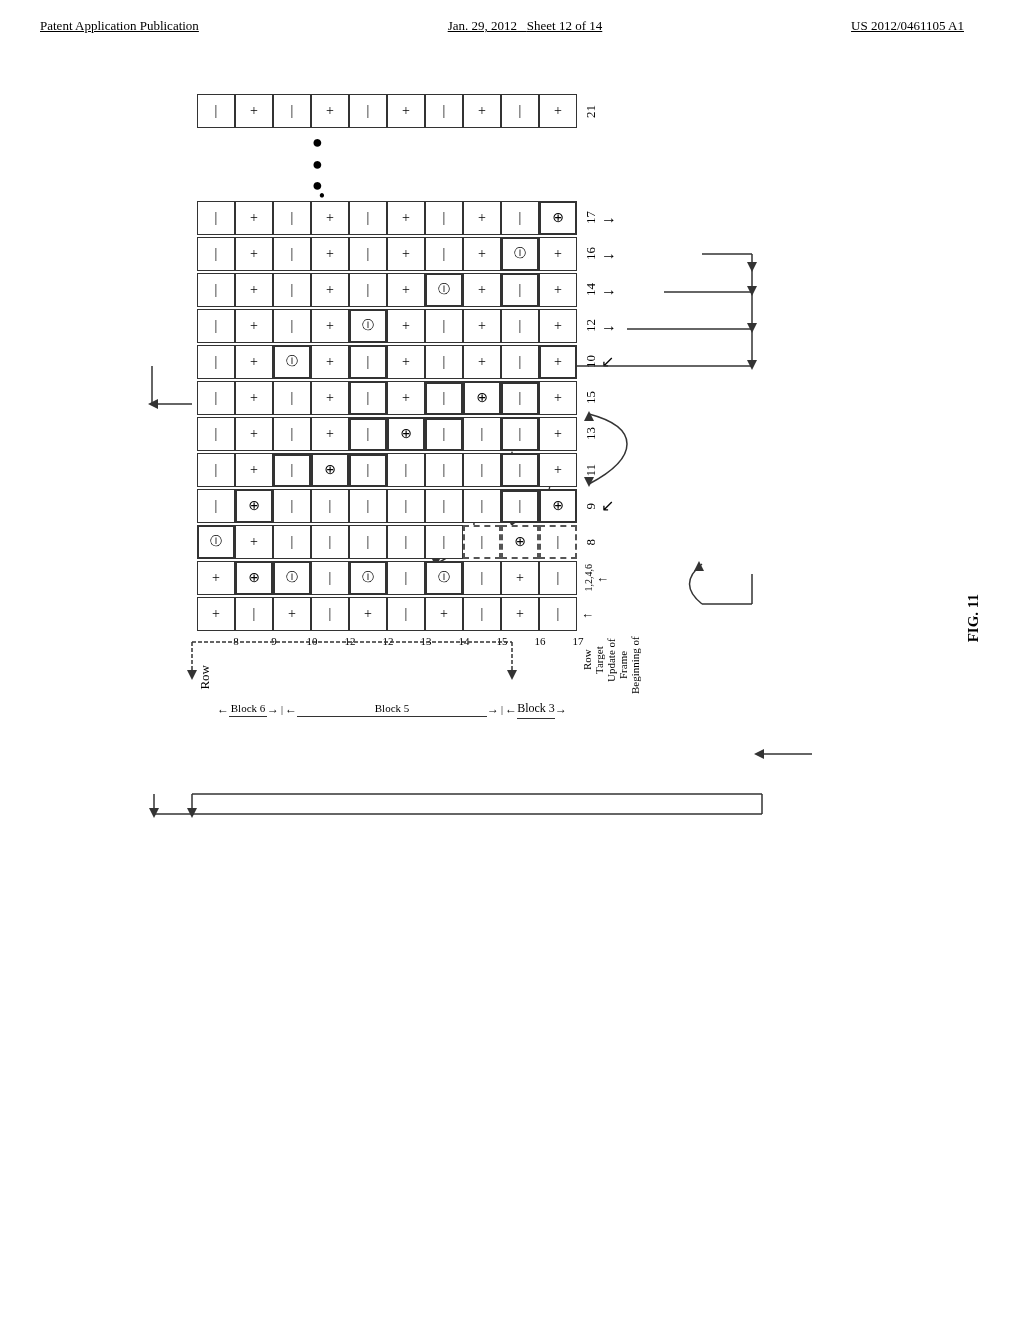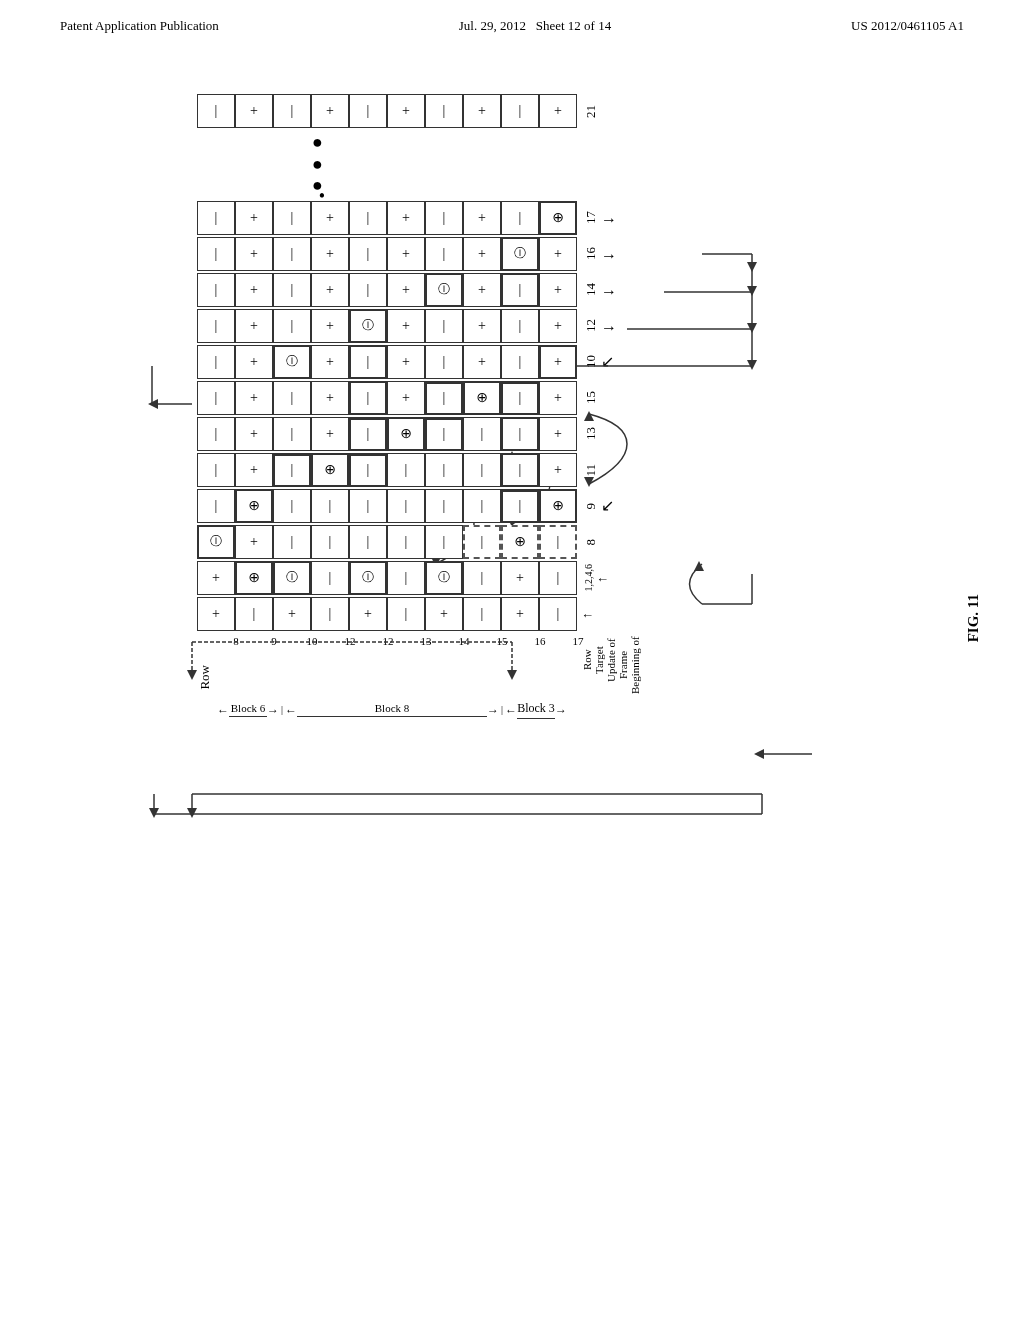--- a/index.html
+++ b/index.html
@@ -9,22 +9,23 @@
       background: #fff;
       font-family: 'Times New Roman', Times, serif;
       overflow: hidden;
       position: relative;
     }
 
     .header {
       display: flex;
       justify-content: space-between;
       align-items: center;
-      padding: 18px 60px 10px 60px;
+      padding: 18px 60px 10px 40px;
       font-size: 13px;
+      text-decoration: underline;
     }
 
     .cell {
       width: 38px;
       height: 34px;
       border: 1px solid #333;
       display: flex;
       align-items: center;
       justify-content: center;
       font-size: 14px;
@@ -65,21 +66,21 @@
       align-items: center;
       margin-bottom: 2px;
     }
   </style>
 </head>
 <body>
 
 <div class="header">
   <span>Patent Application Publication</span>
   <span>
-    <span>Jul. 29, 2012</span>&nbsp;&nbsp;
+    <span>Jan. 29, 2012</span>&nbsp;&nbsp;
     <span>Sheet 12 of 14</span>
   </span>
   <span>US 2012/0461105 A1</span>
 </div>
 
 <div style="position:relative; margin: 0 auto; width: 900px; left: 30px;">
 
 <svg class="overlay-svg" width="900" height="1180">
 
   <text x="230" y="108" font-size="18" text-anchor="middle">•</text>
@@ -386,21 +387,21 @@
       <div style="width:20px; text-align:center; font-size:11px; writing-mode:vertical-lr; transform:rotate(180deg); height:50px; line-height:1.1;">Update of Target Row</div>
       <div style="width:20px; text-align:center; font-size:11px; writing-mode:vertical-lr; transform:rotate(180deg); height:60px; line-height:1.1; margin-left:4px;">Beginning of Frame</div>
     </div>
 
     <div style="display:flex; align-items:center; margin-top:6px; font-size:12px;">
       <span style="font-size:12px;">←</span>
       <span style="border-bottom:1.5px solid #333; width:38px; display:inline-block; text-align:center; font-size:11px; padding-bottom:2px;">Block 6</span>
       <span style="font-size:12px;">→</span>
       <span style="font-size:10px; margin:0 2px;">|</span>
       <span style="font-size:12px;">←</span>
-      <span style="border-bottom:1.5px solid #333; width:190px; display:inline-block; text-align:center; font-size:11px; padding-bottom:2px;">Block 8</span>
+      <span style="border-bottom:1.5px solid #333; width:190px; display:inline-block; text-align:center; font-size:11px; padding-bottom:2px;">Block 5</span>
       <span style="font-size:12px;">→</span>
       <span style="font-size:10px; margin:0 2px;">|</span>
       <span style="font-size:12px;">←</span>
       <span style="border-bottom:1.5px solid #333; width:38px; display:inline-block; text-align:center; font-size:12px; padding-bottom:2px;">Block 3</span>
       <span style="font-size:12px;">→</span>
     </div>
   </div>
 </div>
 
 <div style="position:absolute; right:10px; top:500px; font-size:15px; font-weight:bold; writing-mode:vertical-lr; transform:rotate(180deg);">FIG. 11</div>

